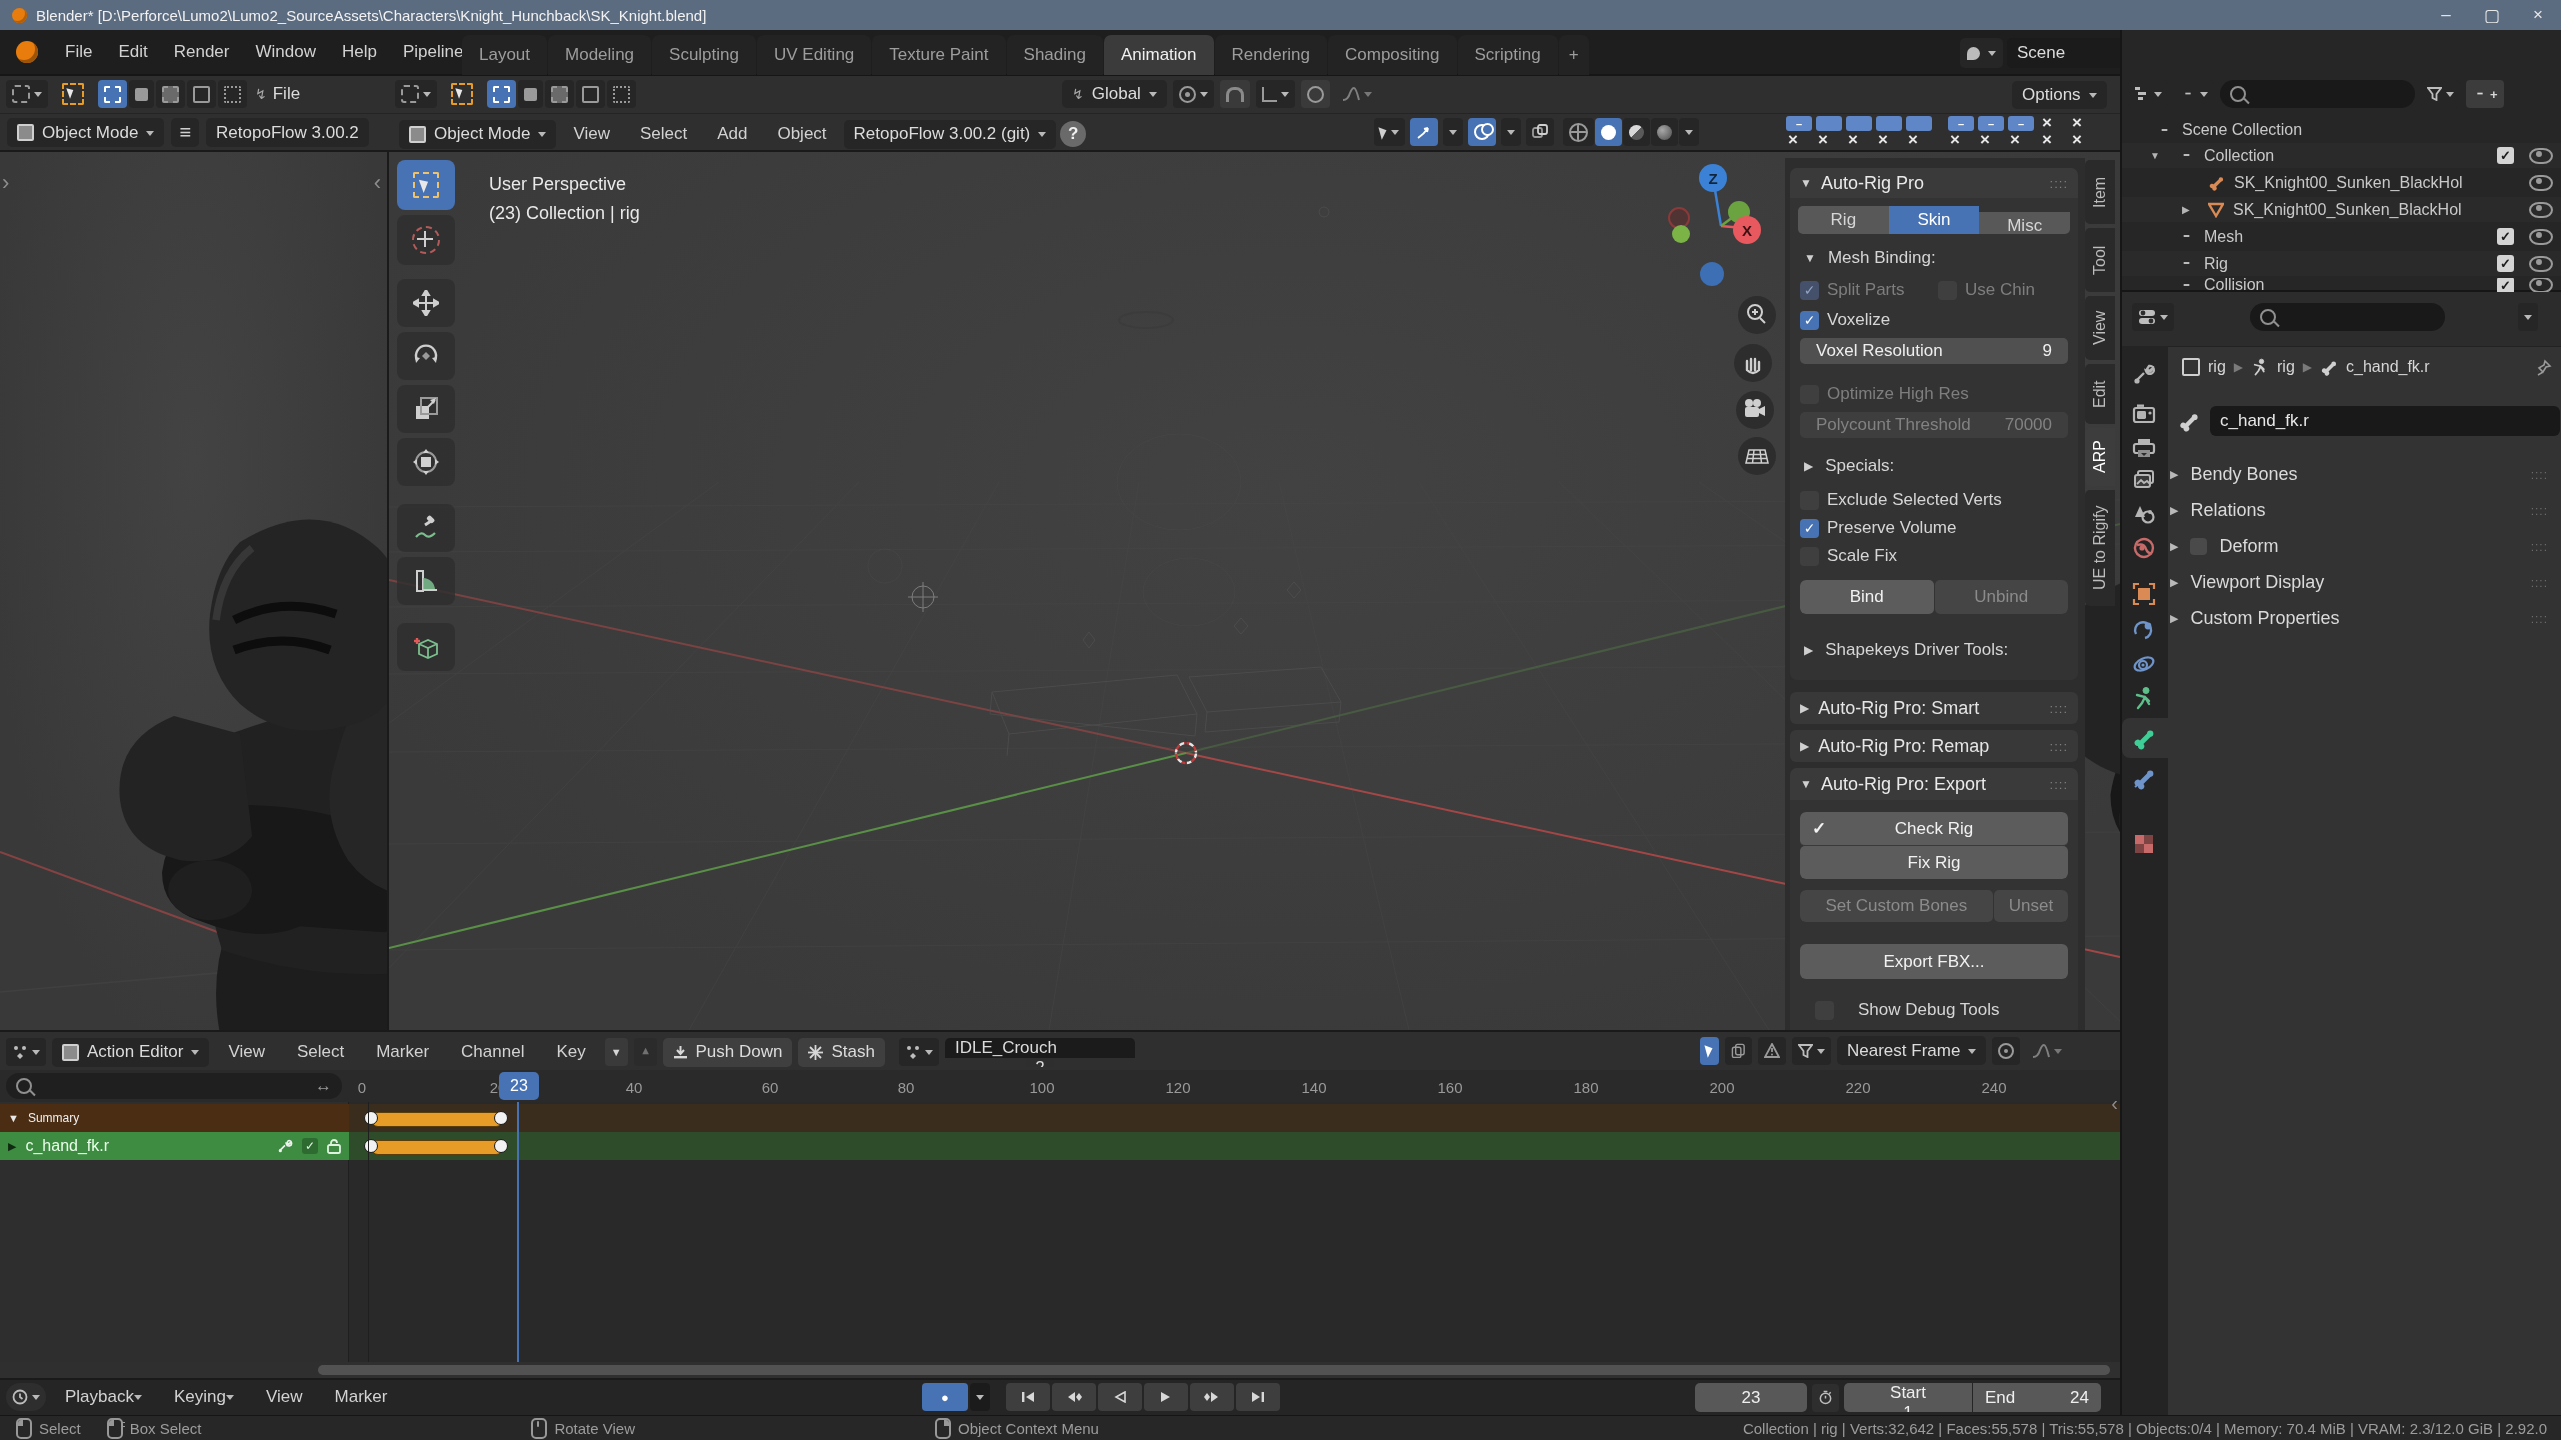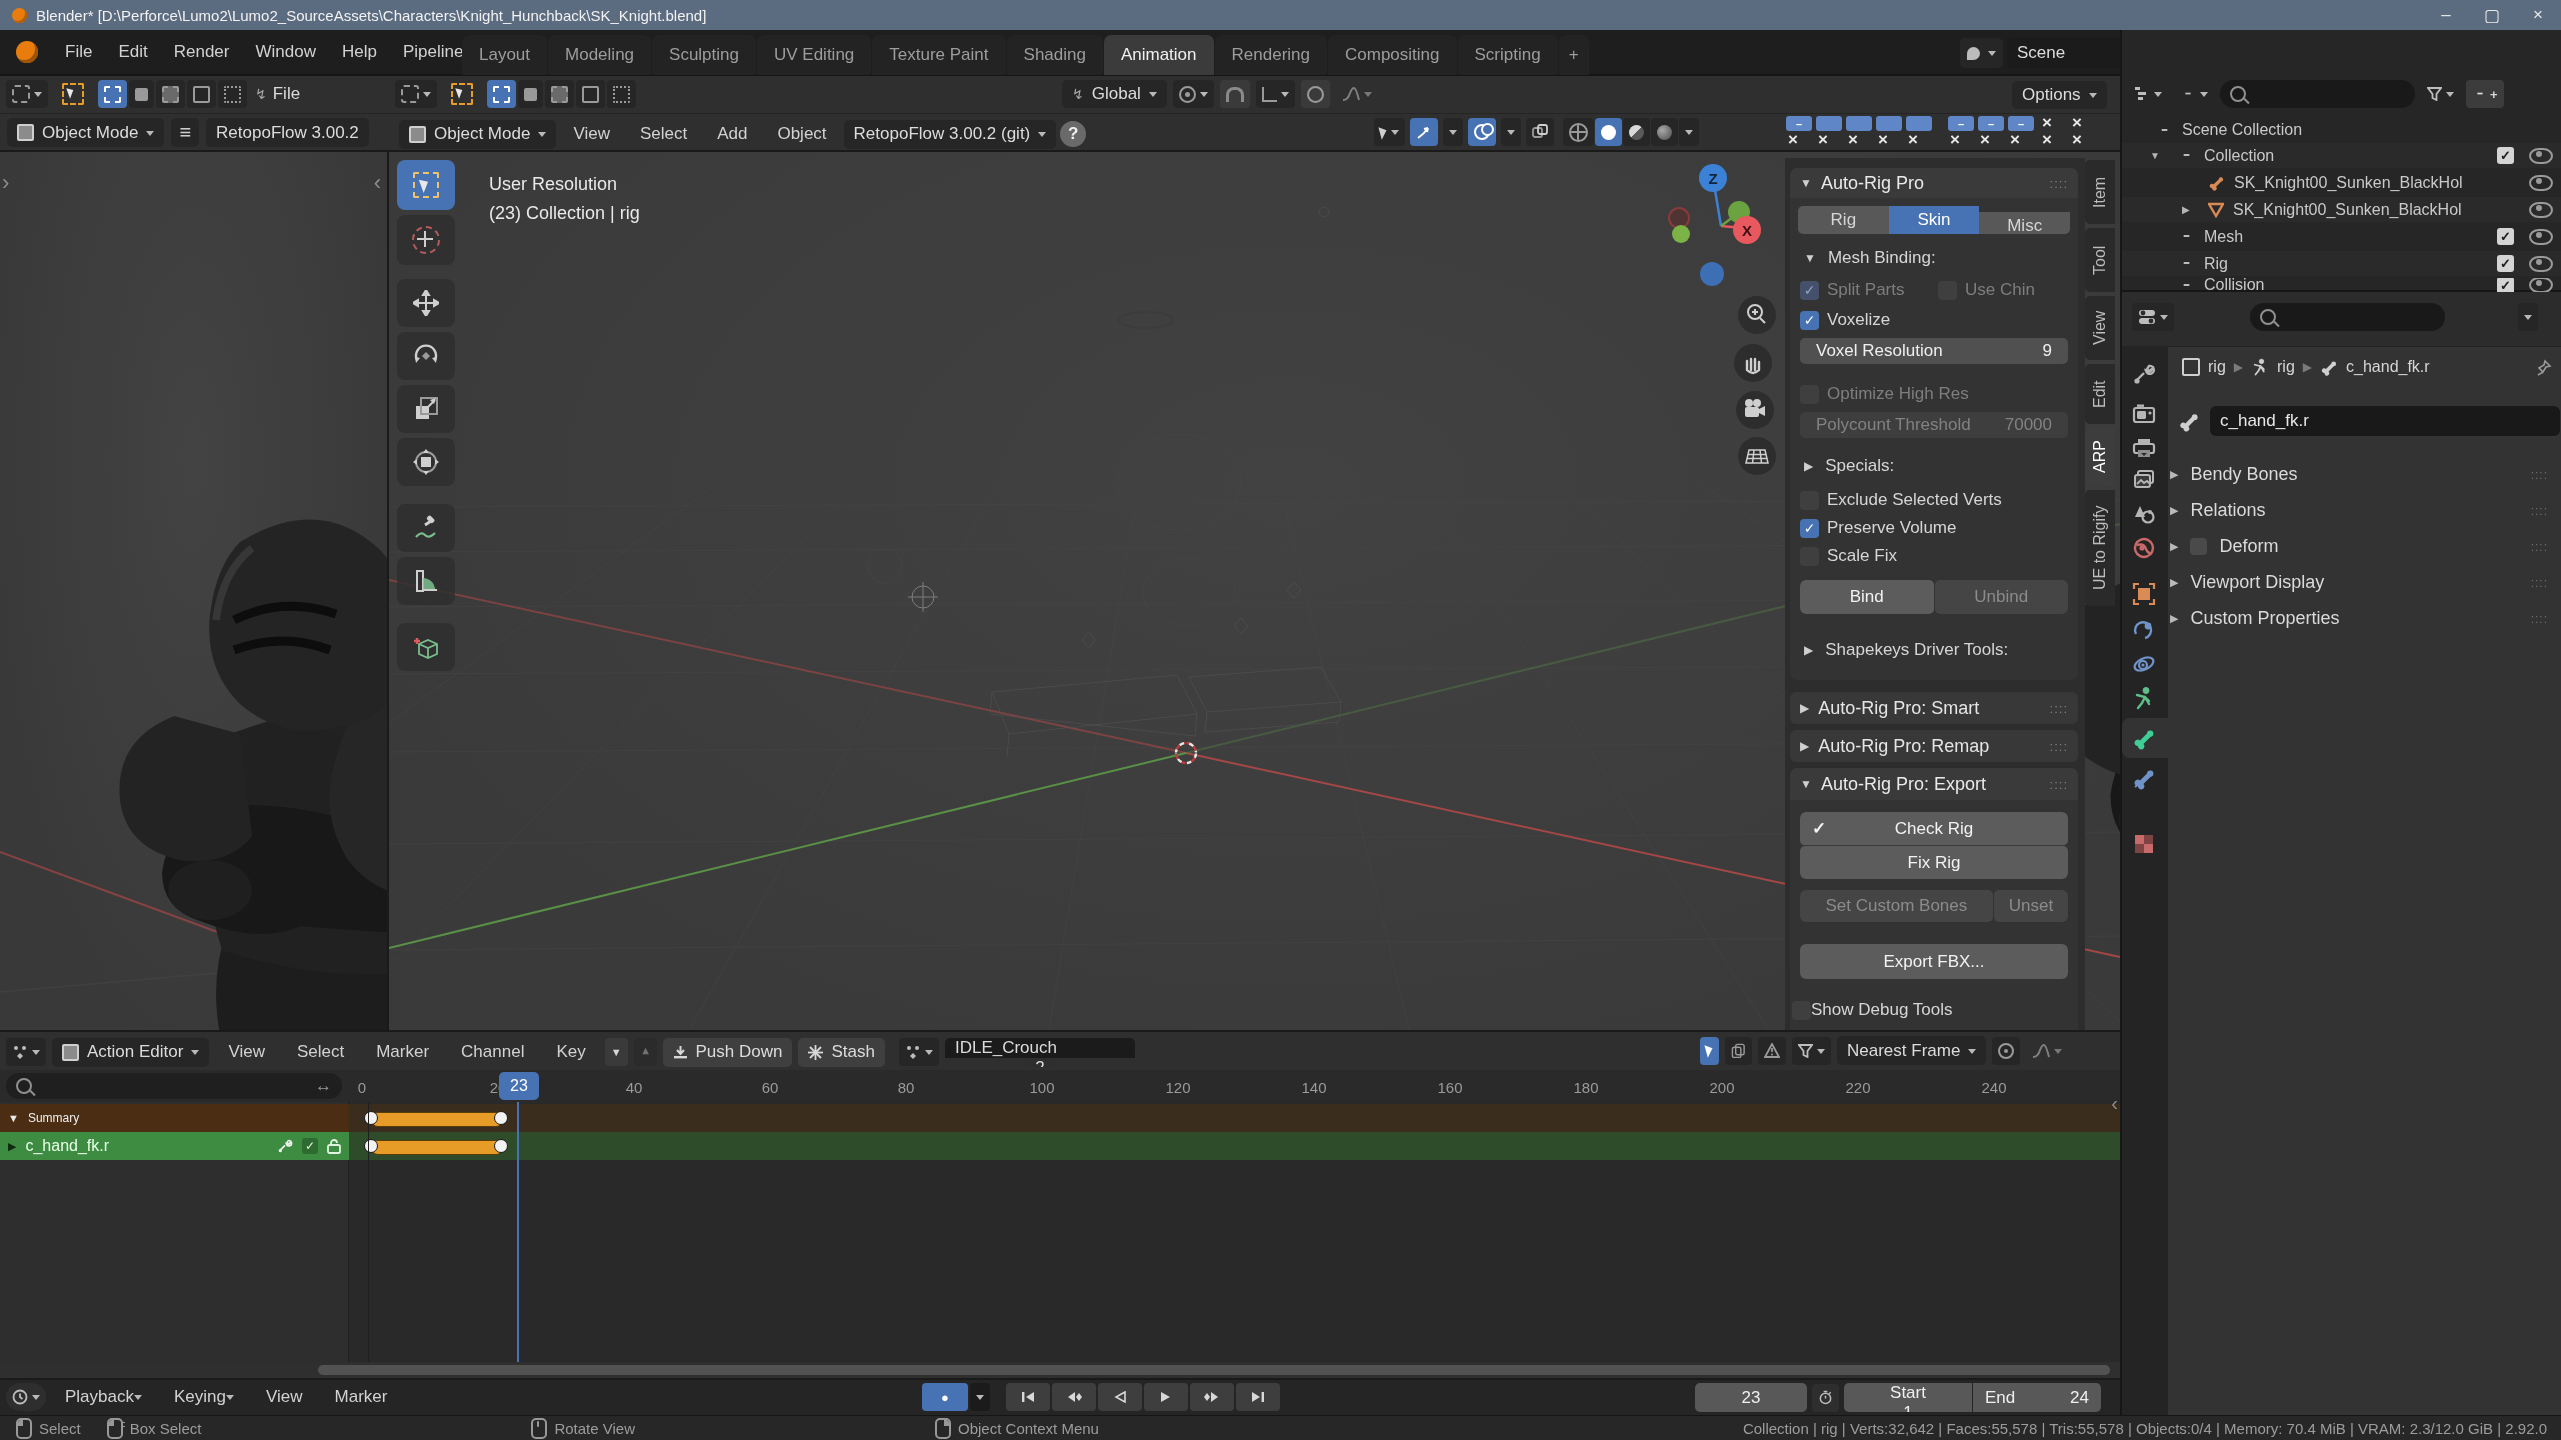--- a/index.html
+++ b/index.html
@@ -400,21 +400,21 @@
         <circle cx="797" cy="601" r="10" fill="none" stroke="#e8e8e8" stroke-width="2.4" stroke-dasharray="5 5"></circle>
         <circle cx="797" cy="601" r="10" fill="none" stroke="#c23a3a" stroke-width="2.4" stroke-dasharray="5 5" stroke-dashoffset="5"></circle>
         <line x1="797" y1="586" x2="797" y2="593" stroke="#3a3a3a"></line>
           <line x1="797" y1="609" x2="797" y2="616" stroke="#3a3a3a"></line>
         <line x1="782" y1="601" x2="789" y2="601" stroke="#3a3a3a"></line>
           <line x1="805" y1="601" x2="812" y2="601" stroke="#3a3a3a"></line>
       </g>
     </svg>
 
     <div style="position:absolute;left:100px;top:18px;line-height:29px;">
-      <div style="color:#e9e9e9;font-size:18px;">User Resolution</div>
+      <div style="color:#e9e9e9;font-size:18px;">User Perspective</div>
       <div style="color:#e9e9e9;font-size:18px;">(23) Collection | rig</div>
     </div>
 
     <div style="position:absolute;left:8px;top:8px;display:flex;flex-direction:column;gap:5px;">
       <span class="hdrbtn" style="width:46px;height:50px;background:#4772b3;border-radius:8px;">
         <span style="width:22px;height:22px;border:2px dashed #f0c36a;border-radius:2px;position:relative;">
             <i style="position:absolute;left:6px;top:4px;width:0;height:0;border-left:8px solid #e8e8e8;border-top:5px solid transparent;border-bottom:9px solid transparent;transform:rotate(-20deg);"></i>
           </span>
       </span>
       <span class="hdrbtn" style="width:46px;height:50px;background:#2e2e2ecc;border-radius:8px;">
@@ -621,21 +621,21 @@
               <span>Fix Rig</span>
             </div>
         </div>
         <div class="row" style="position:absolute;left:10px;top:122px;width:268px;height:32px;border-radius:6px;overflow:hidden;gap:1px;">
           <span class="btnw dis" style="flex:2.6;height:100%;">Set Custom Bones</span>
           <span class="btnw dis" style="flex:1;height:100%;">Unset</span>
         </div>
         <div class="btnw" style="position:absolute;left:10px;top:176px;width:268px;height:35px;border-radius:6px;">
           <span>Export FBX...</span>
         </div>
-        <div class="row" style="position:absolute;left:2px;top:232px;gap:0;">
+        <div class="row" style="position:absolute;left:25px;top:232px;gap:24px;">
           <span class="chk"></span>
           <span>Show Debug Tools</span>
         </div>
       </div>
     </div>
 
     <div class="abs" style="left:1696px;top:0;width:35px;height:878px;">
       <span class="vtab" style="position:absolute;top:8px;height:64px;width:30px;">Item</span>
       <span class="vtab" style="position:absolute;top:76px;height:64px;width:30px;">Tool</span>
       <span class="vtab" style="position:absolute;top:144px;height:64px;width:30px;">View</span>

